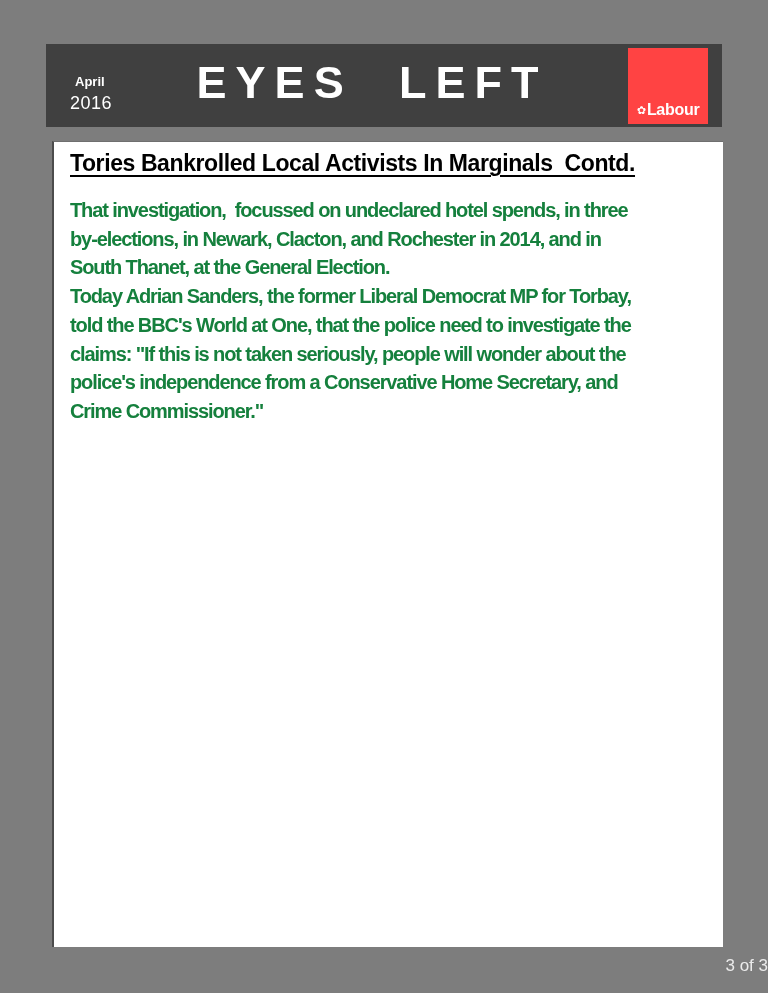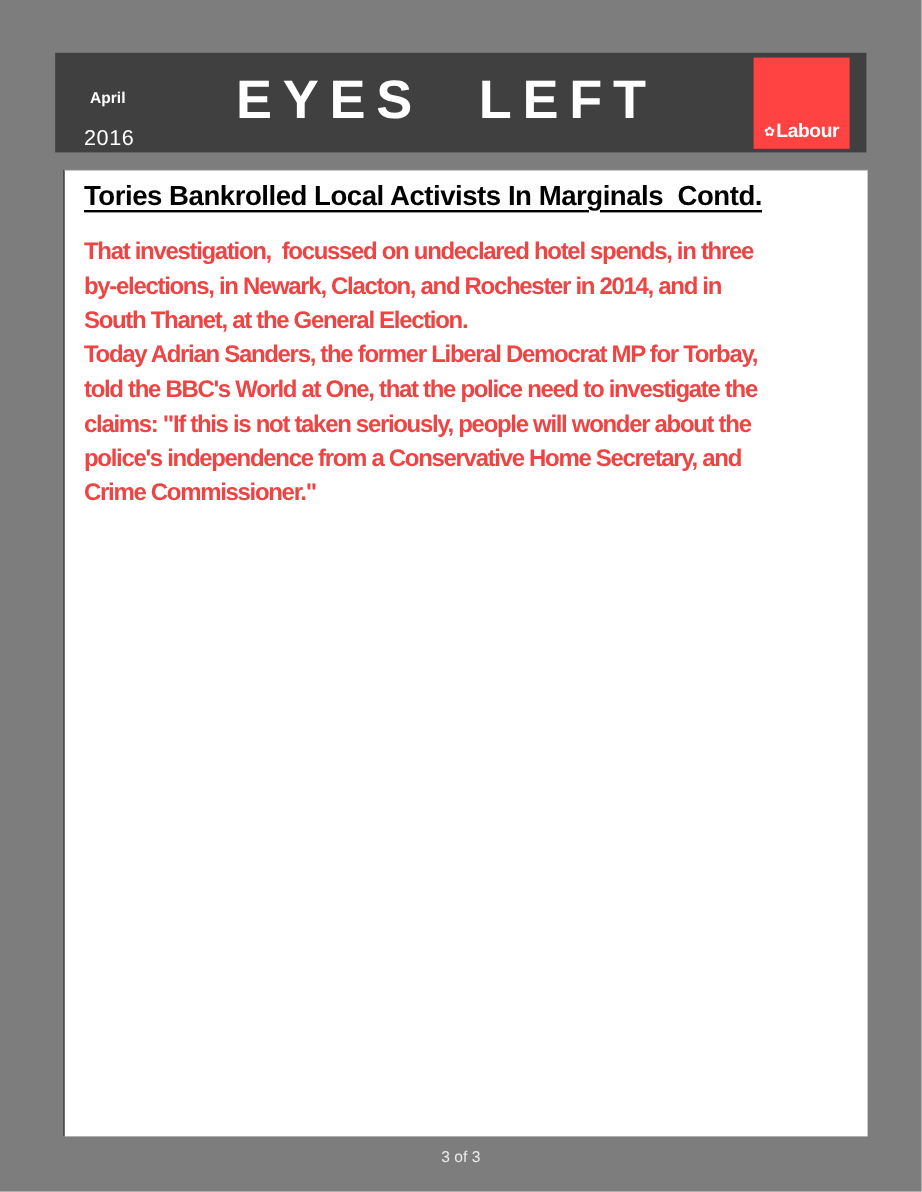--- a/index.html
+++ b/index.html
@@ -12,21 +12,21 @@
   }
 
   
   .masthead {
     position: absolute; left: 46px; top: 44px;
     width: 676px; height: 83px;
     background: #404040;
   }
   .date-block { position: absolute; left: 24px; top: 30px; color: #ffffff; }
   .date-month { font-weight: bold; font-size: 13px; padding-left: 5px; }
-  .date-year  { font-size: 18px; margin-top: 16px; letter-spacing: 0.5px; }
+  .date-year  { font-size: 18px; margin-top: 4px; letter-spacing: 0.5px; }
   .masthead-title {
     position: absolute; left: 16px; right: 40px; top: 13px; margin: 0;
     text-align: center; color: #ffffff;
     font-size: 45px; font-weight: bold;
     letter-spacing: 0.20em; word-spacing: 0.55em;
     white-space: pre;
   }
   .labour-logo {
     position: absolute; top: 4px; right: 14px;
     width: 80px; height: 76px;
@@ -54,31 +54,31 @@
     font-size: 23px; font-weight: bold; color: #000000;
     letter-spacing: -0.4px;
     line-height: 28px;
     text-decoration: underline;
     text-decoration-thickness: 2px;
     text-underline-offset: 4px;
     white-space: pre;
   }
   .body-text p {
     margin: 0;
-    font-size: 20px; font-weight: bold; color: #ef4444;
+    font-size: 20px; font-weight: bold; color: #15803d;
     letter-spacing: -1.1px;
     line-height: 28.7px;
     white-space: pre;
   }
 
   
   .page-footer {
     position: absolute; left: 0; top: 956px; width: 100%;
-    text-align: center;
-    color: #ebebeb; font-size: 13px;
+    text-align: right;
+    color: #ebebeb; font-size: 17px;
   }
 </style>
 </head>
 <body>
 
 <div class="page">
 
   <header class="masthead">
     <div class="date-block">
       <div class="date-month">April</div>

